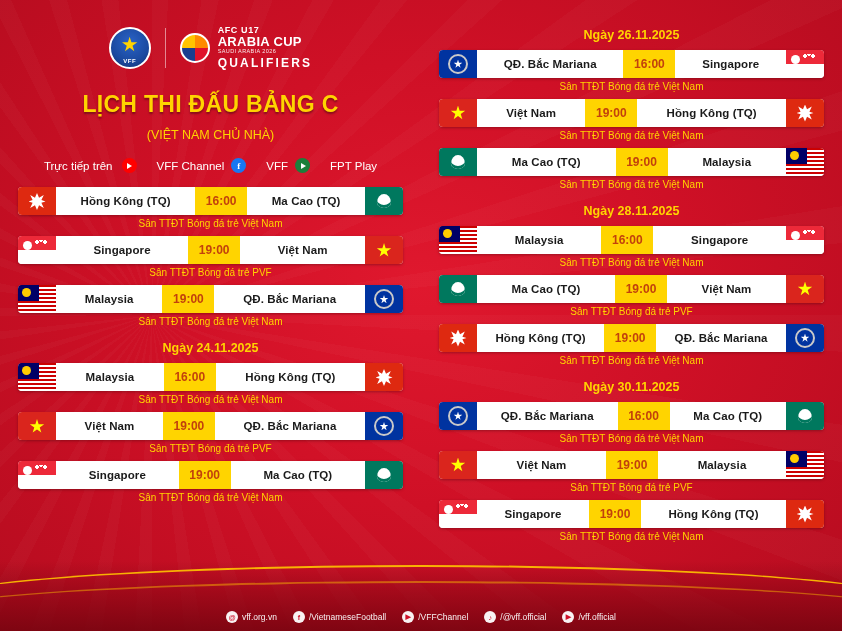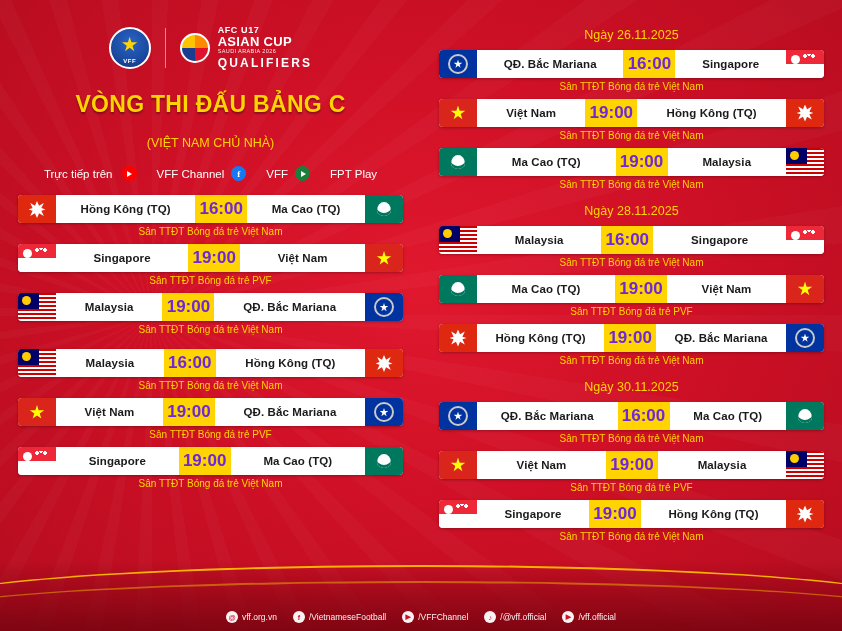--- a/index.html
+++ b/index.html
@@ -89,65 +89,65 @@
   .afc-text .t4 { font-size:12px; font-weight:bold; letter-spacing:2.2px; margin-top:2px; }
 
   .title1 {
     margin-top:22px; font-size:23px; font-weight:bold; color:#ffd400;
     letter-spacing:.3px; text-shadow:0 2px 2px rgba(0,0,0,.35);
   }
   .title2 {
     margin-top:3px; font-size:23px; font-weight:bold; color:#ffd400;
     letter-spacing:.3px; text-shadow:0 2px 2px rgba(0,0,0,.35);
   }
-  .subtitle { margin-top:18px; font-size:12.5px; color:#ffd400; }
+  .subtitle { margin-top:10px; font-size:12.5px; color:#ffd400; }
   .broadcast {
     margin-top:16px; display:flex; align-items:center; justify-content:center;
     gap:7px; font-size:11.5px; color:#fff;
   }
   .broadcast .lbl { margin-right:2px; }
   .chan { display:flex; align-items:center; gap:20px; }
   .badge-ico {
     width:15px; height:15px; border-radius:50%;
     display:inline-flex; align-items:center; justify-content:center;
     font-size:9px; font-weight:bold; color:#fff;
   }
   .ico-yt { background:#ff0000; }
   .ico-yt:after { content:""; width:0;height:0;border-left:5px solid #fff;border-top:3.2px solid transparent;border-bottom:3.2px solid transparent; margin-left:1px;}
   .ico-fb { background:#1877f2; font-family:"Liberation Serif", serif; }
   .ico-fp { background:#1b7f3b; }
   .ico-fp:after { content:""; width:0;height:0;border-left:5px solid #fff;border-top:3.2px solid transparent;border-bottom:3.2px solid transparent; margin-left:1px;}
 
   
   .day-block { padding:0 18px; margin-top:14px; }
   .day-title {
-    text-align:center; font-size:12.5px; font-weight:normal; color:#ffd400;
+    text-align:center; font-size:12.5px; font-weight:bold; color:#ffd400;
     margin-bottom:8px;
   }
   .match { margin-bottom:4px; }
   .row {
     display:flex; align-items:stretch; height:28px;
     border-radius:4px; overflow:hidden;
     box-shadow:0 1px 3px rgba(0,0,0,.28);
     background:#fff;
   }
   .flag {
     width:38px; flex:0 0 38px; position:relative; overflow:hidden;
   }
   .team {
     flex:1 1 auto; background:#fff; color:#1a1a1a;
     display:flex; align-items:center; justify-content:center;
     font-size:11.5px; font-weight:bold; letter-spacing:.1px;
     white-space:nowrap;
     border-radius:9px;
   }
   .time {
-    flex:0 0 52px; background:#ffd400; color:#6d28d9;
+    flex:0 0 52px; background:#ffd400; color:#c2410c;
     display:flex; align-items:center; justify-content:center;
-    font-size:17px; font-weight:bold;
+    font-size:12px; font-weight:bold;
   }
   .venue {
     text-align:center; font-size:10px; color:#ffd400; margin-top:3px; margin-bottom:7px;
   }
 
   
   .f { position:absolute; inset:0; }
   
   .f-vn { background:#da251d; display:flex; align-items:center; justify-content:center; }
   .f-vn:after {
@@ -236,27 +236,27 @@
     <div class="header">
       <div class="logos">
         <div class="vff-logo">
           <span>VFF</span>
         </div>
         <div class="sep"></div>
         <div class="afc-block">
           <div class="afc-mark"></div>
           <div class="afc-text">
             <div class="t1">AFC U17</div>
-            <div class="t2">ASIAN CUP</div>
+            <div class="t2">ARABIA CUP</div>
             <div class="t3">SAUDI ARABIA 2026</div>
             <div class="t4">QUALIFIERS</div>
           </div>
         </div>
       </div>
-      <div class="title1">VÒNG THI ĐẤU BẢNG C</div>
+      <div class="title1">LỊCH THI ĐẤU BẢNG C</div>
       <div class="subtitle">(VIỆT NAM CHỦ NHÀ)</div>
       <div class="broadcast">
         <span class="lbl">Trực tiếp trên</span>
         <span class="chan">
           <span class="badge-ico ico-yt"></span>
           <span>VFF Channel</span>
         </span>
         <span class="chan">
           <span class="badge-ico ico-fb">f</span>
           <span>VFF</span>
@@ -306,20 +306,21 @@
               <div class="time">19:00</div>
               <div class="team">QĐ. Bắc Mariana</div>
               <div class="flag right">
                 <div class="f f-mp"></div>
               </div>
             </div>
             <div class="venue">Sân TTĐT Bóng đá trẻ Việt Nam</div>
           </div>
         </div>
         <div class="day-block">
+          <div class="day-title">Ngày 24.11.2025</div>
           <div class="match">
             <div class="row">
               <div class="flag left">
                 <div class="f f-my"></div>
               </div>
               <div class="team">Malaysia</div>
               <div class="time">16:00</div>
               <div class="team">Hồng Kông (TQ)</div>
               <div class="flag right">
                 <div class="f f-hk"></div>

